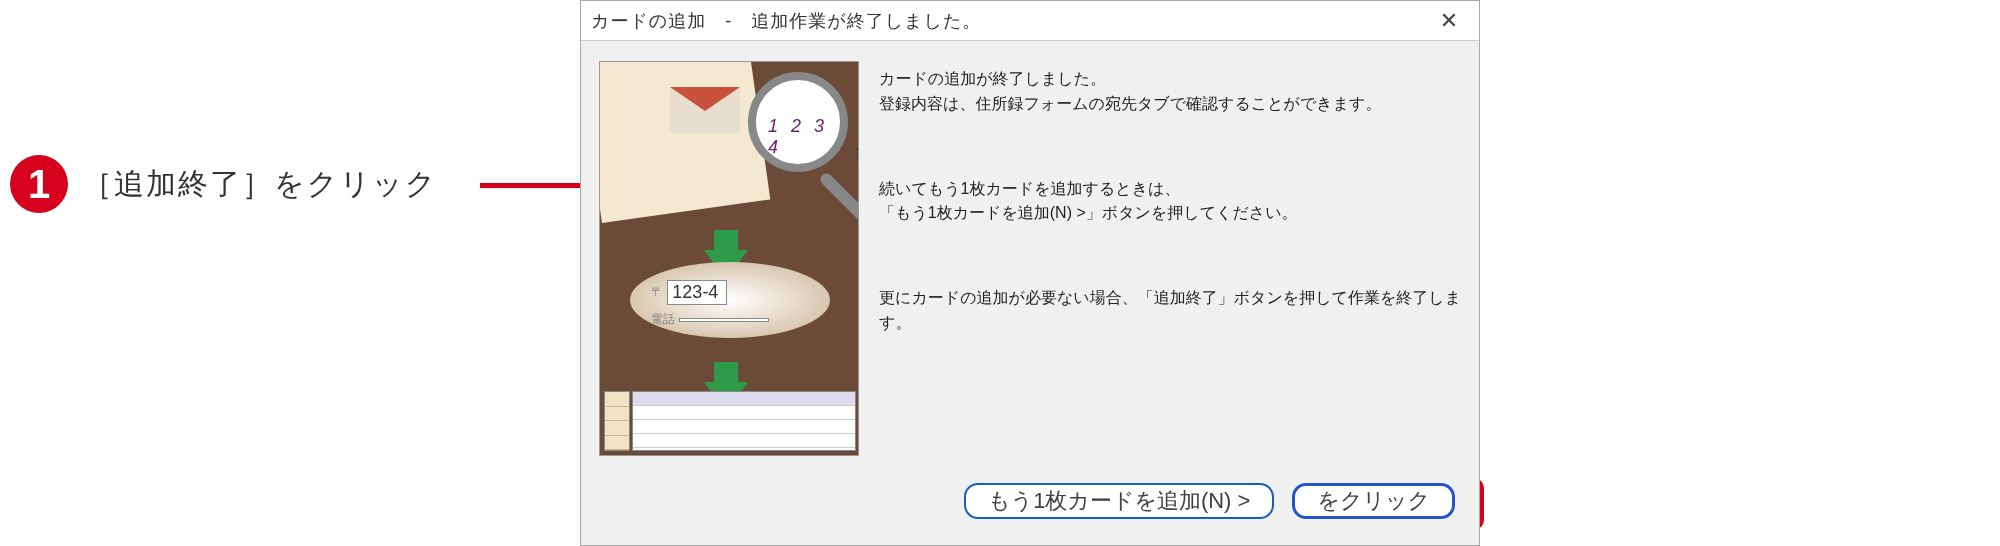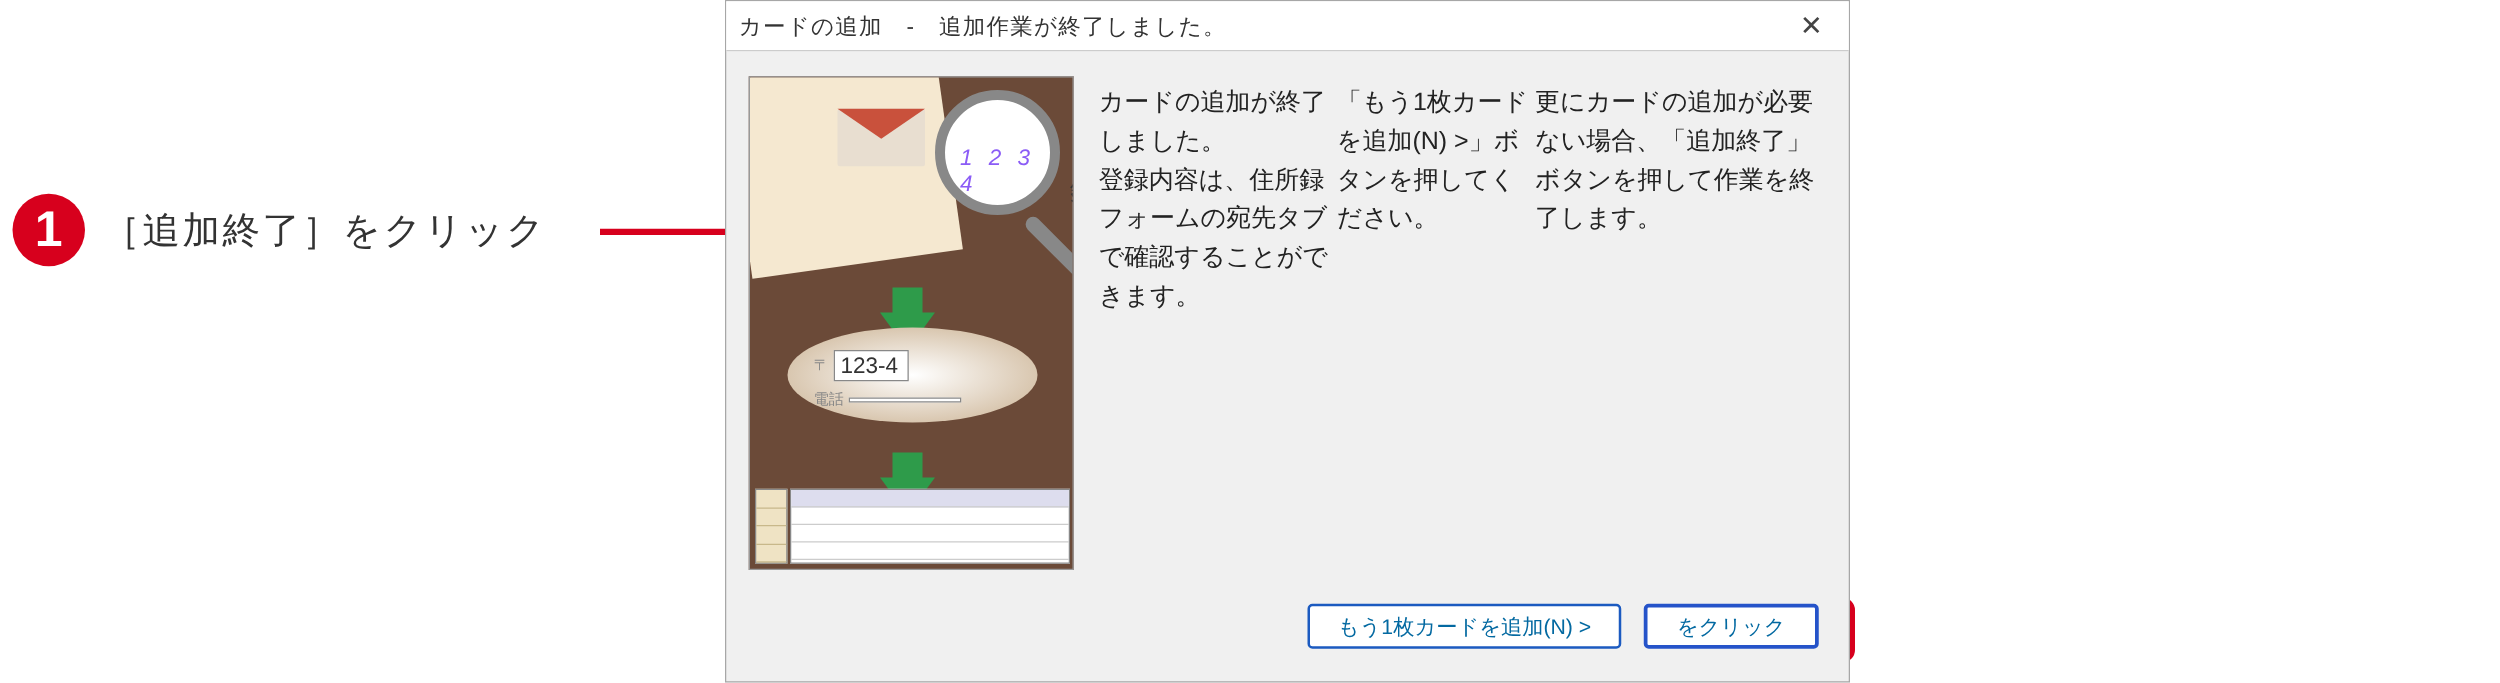--- a/index.html
+++ b/index.html
@@ -137,21 +137,21 @@
       top: 10px;
       width: 100px;
       height: 100px;
       border: 8px solid #888;
       border-radius: 50%;
       background: #fff;
     }
     .magnifier:after{
       content:"";position:absolute;right:-42px;bottom:-42px;width:70px;height:12px;background:#888;transform:rotate(45deg);border-radius:6px;
     }
-    .mag-text{position:absolute;left:12px;top:36px;font-size:18px;color:#8b5cf6;letter-spacing:4px;font-style:italic;}
+    .mag-text{position:absolute;left:12px;top:36px;font-size:18px;color:#701a75;letter-spacing:4px;font-style:italic;}
     .mag-kanji{position:absolute;right:-24px;top:62px;font-size:22px;color:#333;writing-mode:vertical-rl;}
     .arrow {
       position:absolute;left:104px;width:0;height:0;
       border-left:22px solid transparent;border-right:22px solid transparent;border-top:30px solid #2e9b4a;
     }
     .arrow:before{content:"";position:absolute;left:-12px;top:-50px;width:24px;height:26px;background:#2e9b4a;}
     .arrow1{top:188px;}
     .arrow2{top:320px;}
     .formbox{
       position:absolute;left:30px;top:200px;width:200px;height:76px;background:radial-gradient(ellipse,#fff 0%,#d9c7b0 70%,transparent 100%);border-radius:50%;
@@ -162,22 +162,22 @@
     .ftable{position:absolute;left:4px;bottom:4px;width:252px;height:60px;background:#fff;border:1px solid #888;}
     .ftable-row{height:14px;border-bottom:1px solid #ccc;font-size:8px;color:#555;padding:0 2px;white-space:nowrap;overflow:hidden;}
     .ftable-head{background:#dde;}
     .ftable-side{position:absolute;left:4px;bottom:4px;width:26px;height:60px;background:#efe3c4;border:1px solid #888;display:flex;flex-direction:column;}
     .ftable-side div{flex:1;border-bottom:1px solid #c8b88a;}
 
     
     .msgs {
       flex: 1;
       display: flex;
-      flex-direction: row;
-      font-size: 20px;
+      flex-direction: column;
+      font-size: 16px;
       color: #222;
       line-height: 1.55;
       padding-top: 6px;
     }
     .msg-block { margin-bottom: 60px; }
     .msg-block:last-child{margin-bottom:0;}
 
     
     .footer {
       height: 72px;
@@ -185,23 +185,23 @@
       justify-content: flex-end;
       align-items: center;
       gap: 18px;
       padding: 0 24px 16px 0;
     }
     .btn {
       height: 36px;
       padding: 0 22px;
       background: #fff;
       border: 2px solid #1b5ac0;
-      border-radius: 4px;
-      font-size: 17px;
-      color: #0369a1;
+      border-radius: 14px;
+      font-size: 22px;
+      color: #404040;
       display: flex;
       align-items: center;
       cursor: pointer;
     }
     .btn.finish{
       border:3px solid #2553c9;
       min-width:140px;
       justify-content:center;
     }
     .highlight-box{
@@ -269,20 +269,21 @@
         <div class="ftable-row"></div>
       </div>
     </div>
 
     <div class="msgs">
       <div class="msg-block">
         <div>カードの追加が終了しました。</div>
         <div>登録内容は、住所録フォームの宛先タブで確認することができます。</div>
       </div>
       <div class="msg-block">
+        <div>続いてもう1枚カードを追加するときは、</div>
         <div>「もう1枚カードを追加(N) &gt;」ボタンを押してください。</div>
       </div>
       <div class="msg-block">
         <div>更にカードの追加が必要ない場合、「追加終了」ボタンを押して作業を終了します。</div>
       </div>
     </div>
   </div>
 
   <div class="footer">
     <button class="btn">もう1枚カードを追加(N) &gt;</button>

